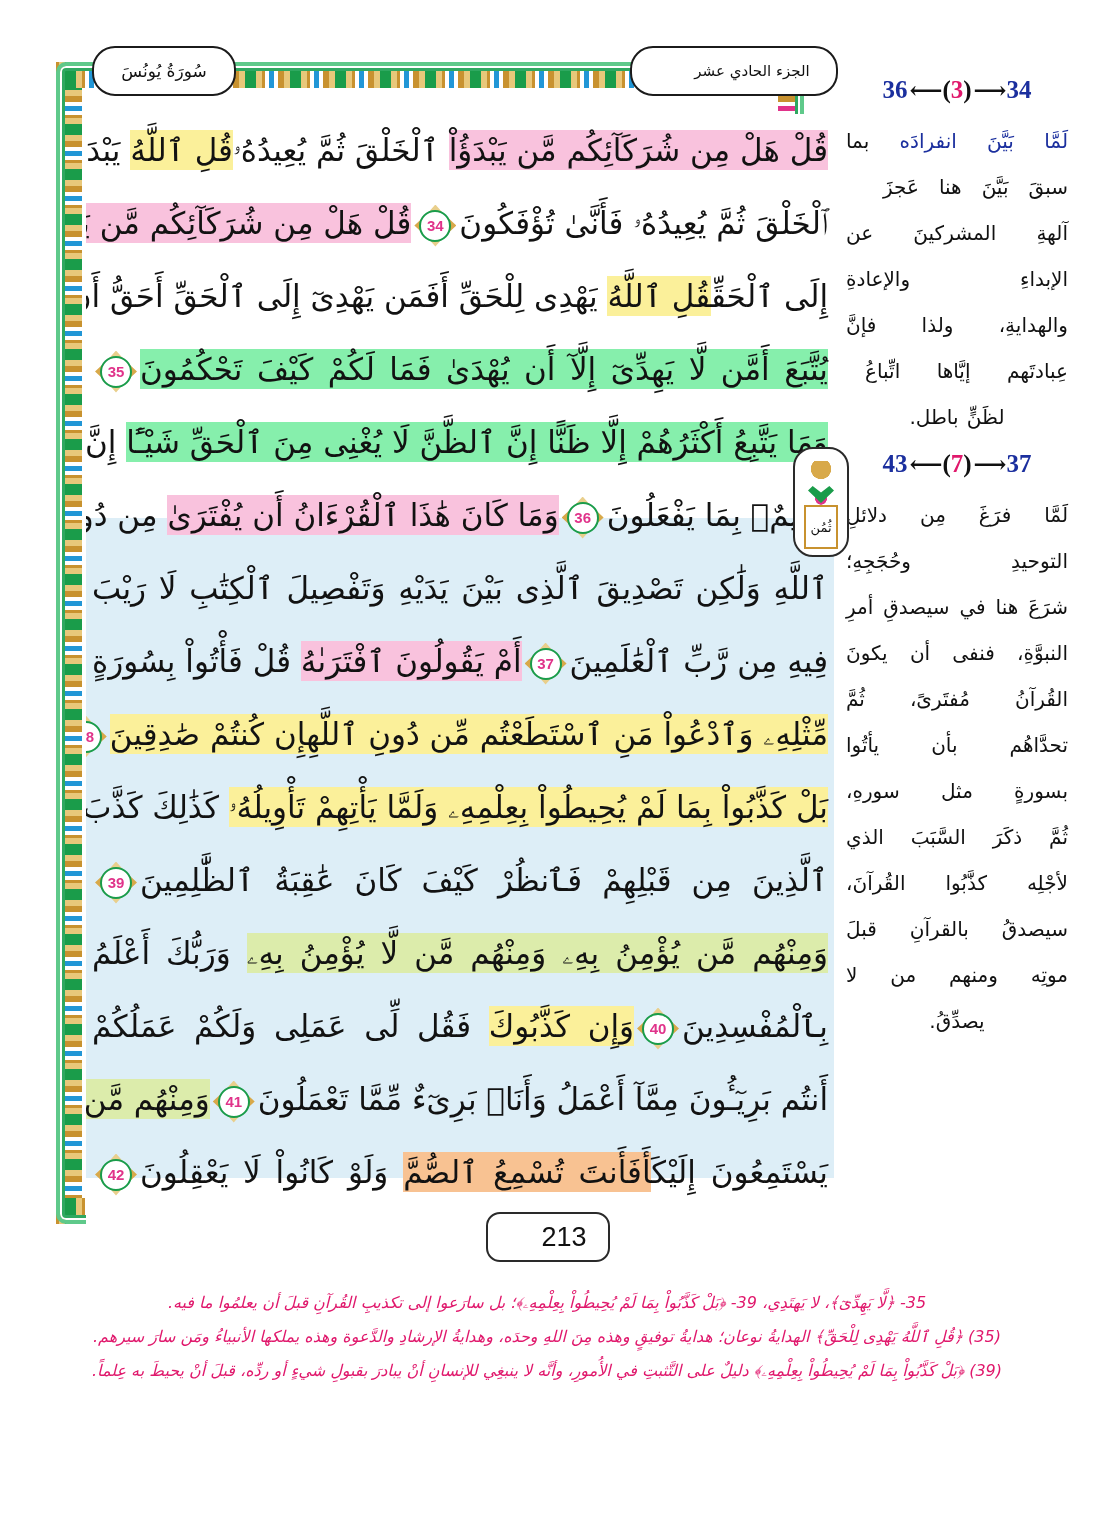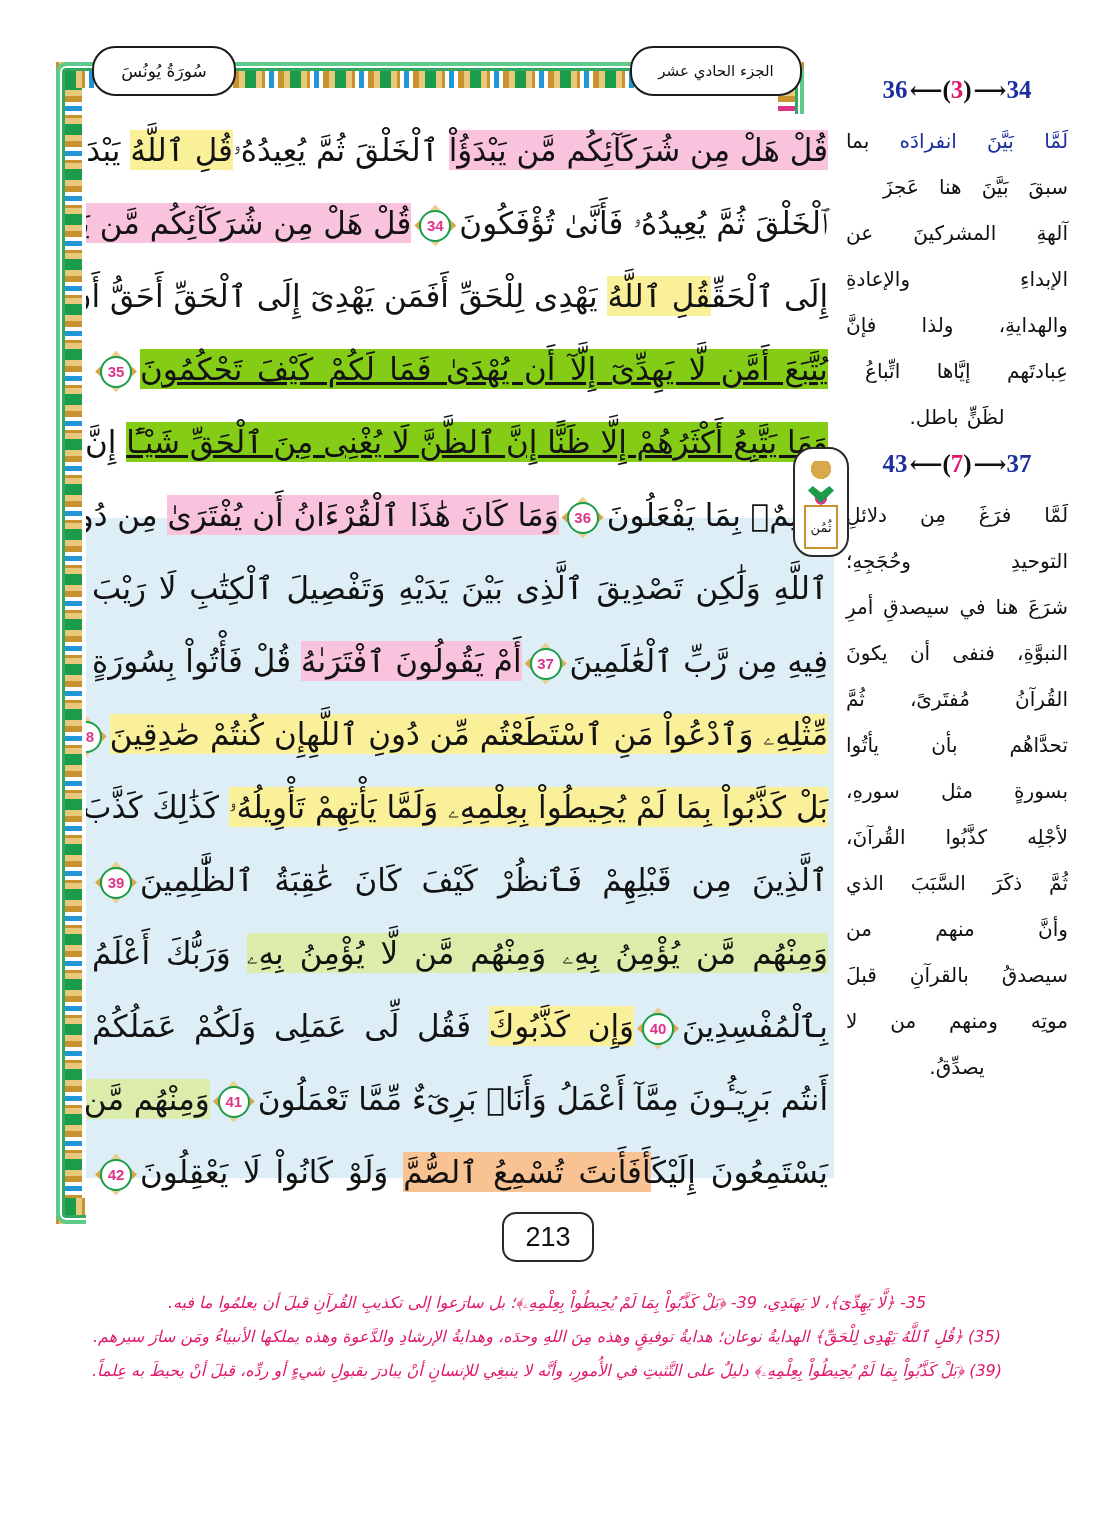--- a/index.html
+++ b/index.html
@@ -89,21 +89,21 @@
     border-radius:23px;
     display:flex;align-items:center;justify-content:center;
     z-index:6;
     direction:rtl;
   }
   .cartouche span{
     font-family:"DejaVu Sans","Liberation Sans",sans-serif;
     font-size:17px;color:#111;white-space:nowrap;
   }
   #surah-cartouche{left:92px;width:140px;}
-  #juz-cartouche{left:630px;width:168px;}
+  #juz-cartouche{left:630px;width:168px;padding-left:36px;}
   #juz-cartouche span{font-size:15px;}
 
   
   .text-area{
     position:absolute;
     left:56px;top:78px;
     width:748px;height:1130px;
     box-sizing:border-box;
     overflow:hidden;
     background:#ffffff;
@@ -126,21 +126,21 @@
     padding:0 6px;
     font-size:31px;
     color:#121212;
     white-space:nowrap;
     z-index:2;
     font-family:"DejaVu Sans","Liberation Sans",sans-serif;
   }
   .ayah-line .seg{display:inline;padding:2px 0;}
   .hl-pink   {background:#f9c2dd;}
   .hl-yellow {background:#fbf09a;}
-  .hl-grey   {background:#84cc16;text-decoration:underline;}
+  .hl-grey   {background:#86efac;}
   .hl-green  {background:#dcecab;}
   .hl-orange {background:#f8c292;}
 
   
   .ayah-num{
     display:inline-block;
     position:relative;
     width:42px;height:42px;
     vertical-align:middle;
     margin:0 3px;
@@ -238,20 +238,21 @@
     left:50%;transform:translateX(-50%);
     top:1212px;
     width:88px;height:46px;
     background:#ffffff;
     border:2px solid #2a2a2a;
     border-radius:14px;
     display:flex;align-items:center;justify-content:center;
     font-size:27px;color:#111;
     font-family:"Liberation Sans",sans-serif;
     z-index:9;
+    padding-left:32px;
   }
 
   
   .footnotes{
     position:absolute;
     left:35px;top:1288px;
     width:1024px;
     direction:rtl;
     font-style:italic;
   }
@@ -335,23 +336,22 @@
         <span class="num">37</span>
       </div>
       <div class="tafsir-p">
         <div style="text-align: justify; text-align-last: justify;">لَمَّا فرَغَ مِن دلائلِ</div>
         <div style="text-align: justify; text-align-last: justify;">التوحيدِ وحُجَجِهِ؛</div>
         <div style="text-align: justify; text-align-last: justify;">شرَعَ هنا في سيصدقِ أمرِ</div>
         <div style="text-align: justify; text-align-last: justify;">النبوَّةِ، فنفى أن يكونَ</div>
         <div style="text-align: justify; text-align-last: justify;">القُرآنُ مُفتَرىً، ثُمَّ</div>
         <div style="text-align: justify; text-align-last: justify;">تحدَّاهُم بأن يأتُوا</div>
         <div style="text-align: justify; text-align-last: justify;">بسورةٍ مثل سورهِ،</div>
+        <div style="text-align: justify; text-align-last: justify;">ثُمَّ ذكَرَ السَّبَبَ الذي</div>
         <div style="text-align: justify; text-align-last: justify;">لأجْلِه كذَّبُوا القُرآنَ،</div>
-        <div style="text-align: justify; text-align-last: justify;">ثُمَّ ذكَرَ السَّبَبَ الذي</div>
-        <div style="text-align: justify; text-align-last: justify;">وأنَّ منهم من</div>
         <div style="text-align: justify; text-align-last: justify;">سيصدقُ بالقرآنِ قبلَ</div>
         <div style="text-align: justify; text-align-last: justify;">موتِه ومنهم من لا</div>
         <div style="text-align: justify; text-align-last: center;">يصدِّقُ.</div>
       </div>
     </div>
 
   <div class="footnotes" id="footnotes">
       <div class="footnote">35- ﴿لَّا يَهِدِّىٓ﴾، لا يَهتَدِي، 39- ﴿بَلْ كَذَّبُواْ بِمَا لَمْ يُحِيطُواْ بِعِلْمِهِۦ﴾؛ بل سارَعوا إلى تكذيبِ القُرآنِ قبلَ أن يعلمُوا ما فيه.</div>
       <div class="footnote">(35) ﴿قُلِ ٱللَّهُ يَهْدِى لِلْحَقِّ﴾ الهدايةُ نوعان؛ هدايةُ توفيقٍ وهذه مِنَ اللهِ وحدَه، وهدايةُ الإرشادِ والدَّعوة وهذه يملكها الأنبياءُ ومَن سارَ سيرهم.</div>
       <div class="footnote">(39) ﴿بَلْ كَذَّبُواْ بِمَا لَمْ يُحِيطُواْ بِعِلْمِهِۦ﴾ دليلٌ على التَّثبتِ في الأُمورِ، وأنَّه لا ينبغِي للإنسانِ أنْ يبادرَ بقبولِ شيءٍ أو ردِّه، قبلَ أنْ يحيطَ به عِلماً.</div>

